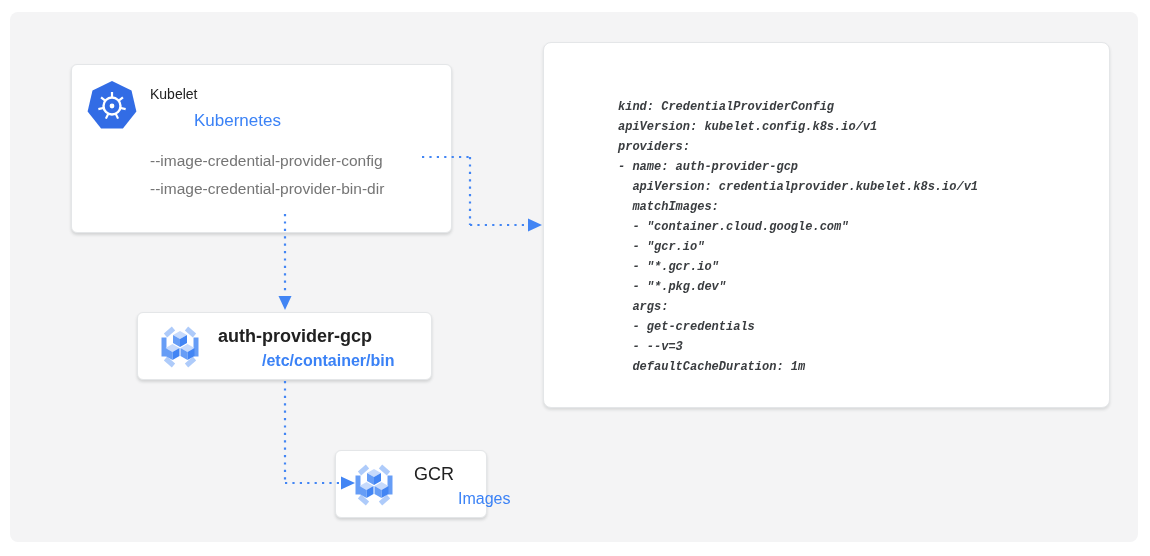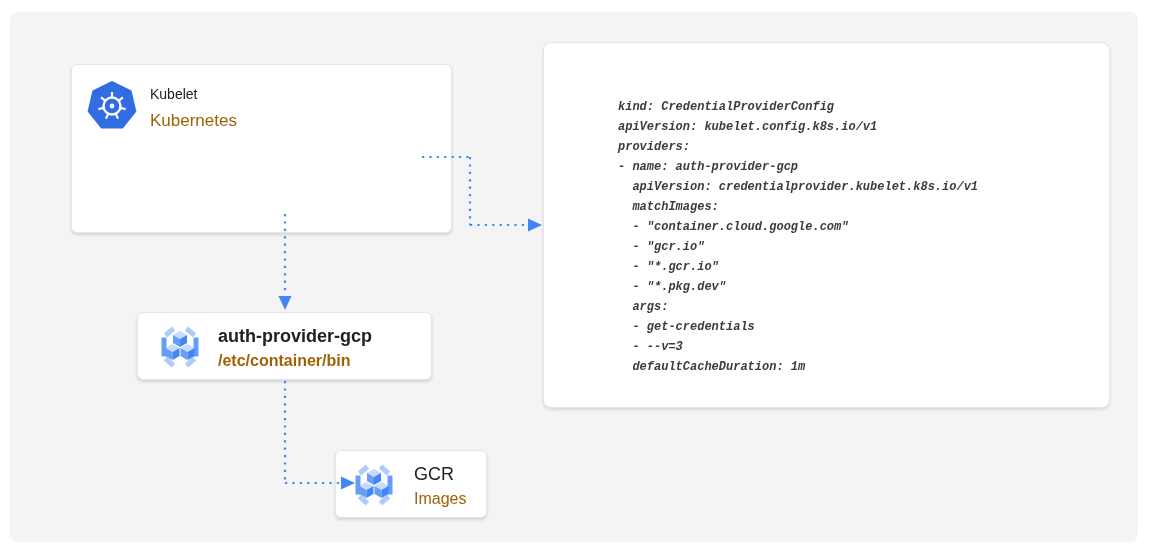--- a/index.html
+++ b/index.html
@@ -47,24 +47,25 @@
 
   .node-title {
     position: absolute;
     color: #212121;
     font-size: 14px;
     line-height: 19px;
     white-space: nowrap;
   }
   .node-subtitle {
     position: absolute;
-    color: #a16207;
+    color: #3b82f6;
     font-size: 17px;
     line-height: 17px;
     white-space: nowrap;
+    margin-left: 44px;
   }
   .node-kubelet .node-title    { left: 78px; top: 20px; }
   .node-kubelet .node-subtitle { left: 78px; top: 47px; }
 
   .node-auth .node-title    { left: 80px; top: 14px; font-size: 18px; }
   .node-auth .node-subtitle { left: 80px; top: 39px; font-size: 16px; }
 
   .node-gcr .node-title    { left: 78px; top: 14px; font-size: 18px; }
   .node-gcr .node-subtitle { left: 78px; top: 39px; font-size: 16px; }
 
@@ -138,20 +139,22 @@
         <line x1="26" y1="27" x2="19.93" y2="39.61"></line>
         <line x1="26" y1="27" x2="12.35" y2="30.12"></line>
         <line x1="26" y1="27" x2="15.05" y2="18.27"></line>
       </g>
       <circle cx="26" cy="27" r="8.5" fill="#326ce5" stroke="#ffffff" stroke-width="2.4"></circle>
       <circle cx="26" cy="27" r="2.4" fill="#ffffff"></circle>
     </svg>
     <div class="node-title">Kubelet</div>
     <div class="node-subtitle">Kubernetes</div>
     <div class="flags">
+      <div>--image-credential-provider-config</div>
+      <div>--image-credential-provider-bin-dir</div>
     </div>
   </div>
 
   <div class="code-panel">
     <pre class="code-body">kind: CredentialProviderConfig
 apiVersion: kubelet.config.k8s.io/v1
 providers:
 - name: auth-provider-gcp
   apiVersion: credentialprovider.kubelet.k8s.io/v1
   matchImages:

